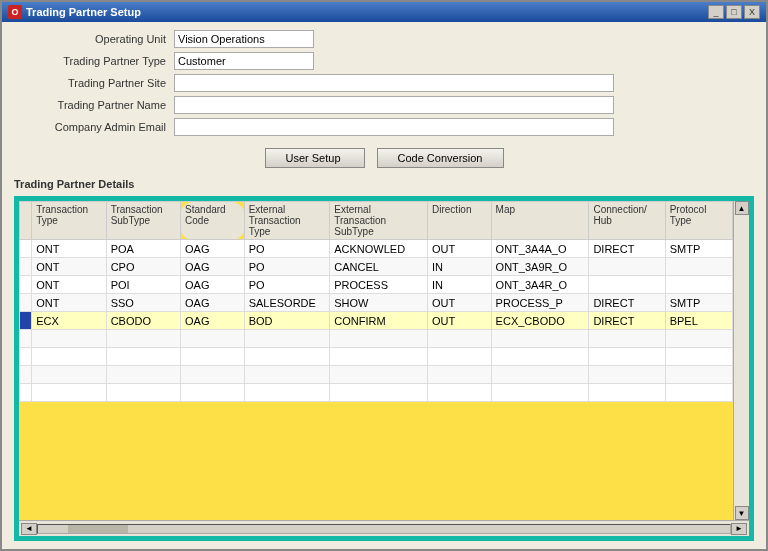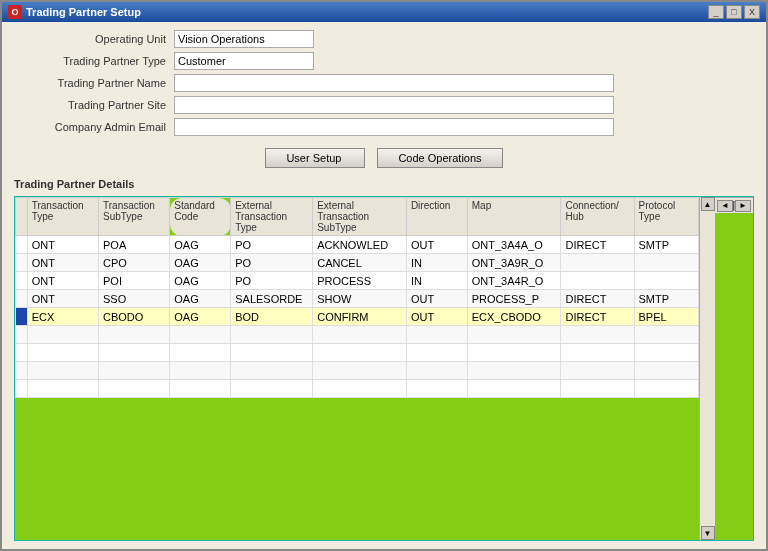--- a/index.html
+++ b/index.html
@@ -116,25 +116,25 @@
     }
     .section-title {
       font-size: 11px;
       font-weight: bold;
       color: #333;
       margin-bottom: 6px;
       margin-top: 2px;
     }
     .table-container {
       flex: 1;
-      border: 1px solid #14b8a6;
-      background: #84cc16;
-      overflow: hidden;
-      display: flex;
-      flex-direction: row;
+      border: 5px solid #14b8a6;
+      background: #fde047;
+      overflow: hidden;
+      display: flex;
+      flex-direction: column;
     }
     table {
       width: 100%;
       border-collapse: collapse;
       font-size: 11px;
     }
     thead th {
       background: #e8e4d8;
       border: 1px solid #ccc;
       padding: 2px 4px;
@@ -257,36 +257,36 @@
     <div class="form-section">
       <div class="form-row">
         <span class="form-label">Operating Unit</span>
         <input class="form-input input-short" type="text" value="Vision Operations" style="">
       </div>
       <div class="form-row">
         <span class="form-label">Trading Partner Type</span>
         <input class="form-input input-short" type="text" value="Customer" style="">
       </div>
       <div class="form-row">
+        <span class="form-label">Trading Partner Site</span>
+        <input class="form-input input-long" type="text" value="" style="">
+      </div>
+      <div class="form-row">
         <span class="form-label">Trading Partner Name</span>
-        <input class="form-input input-long" type="text" value="" style="">
-      </div>
-      <div class="form-row">
-        <span class="form-label">Trading Partner Site</span>
         <input class="form-input input-long" type="text" value="" style="">
       </div>
       <div class="form-row">
         <span class="form-label">Company Admin Email</span>
         <input class="form-input input-long" type="text" value="" style="">
       </div>
     </div>
 
     <div class="buttons-row">
       <button class="btn">User Setup</button>
-      <button class="btn">Code Operations</button>
+      <button class="btn">Code Conversion</button>
     </div>
 
     <div class="section-title">Trading Partner Details</div>
 
     <div class="table-container">
       <div class="table-inner">
         <div class="table-scroll-area">
           <table>
             <thead>
               <tr>

